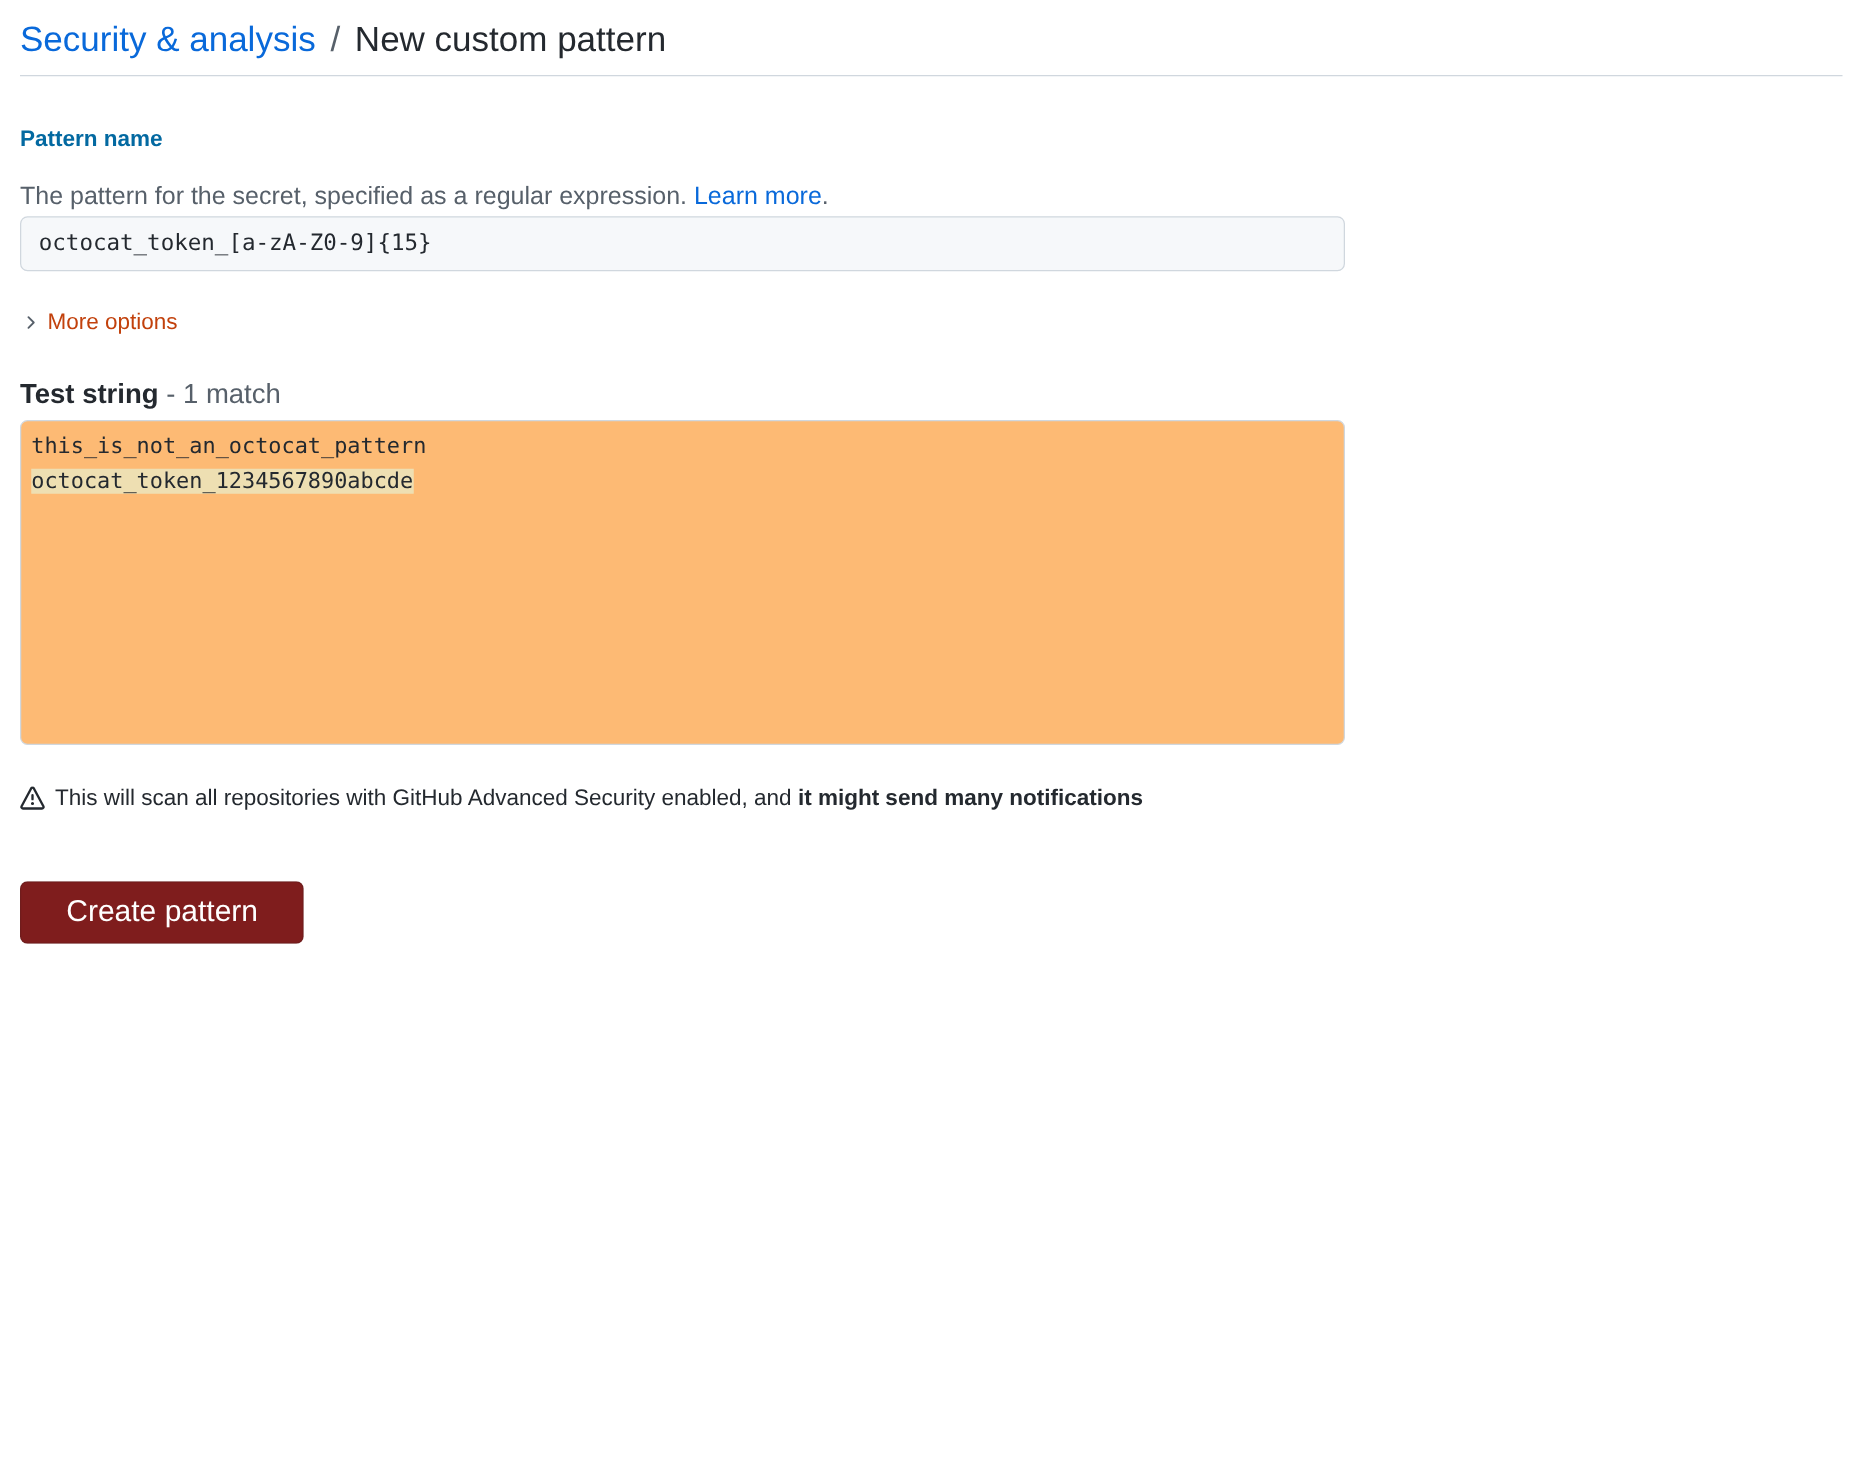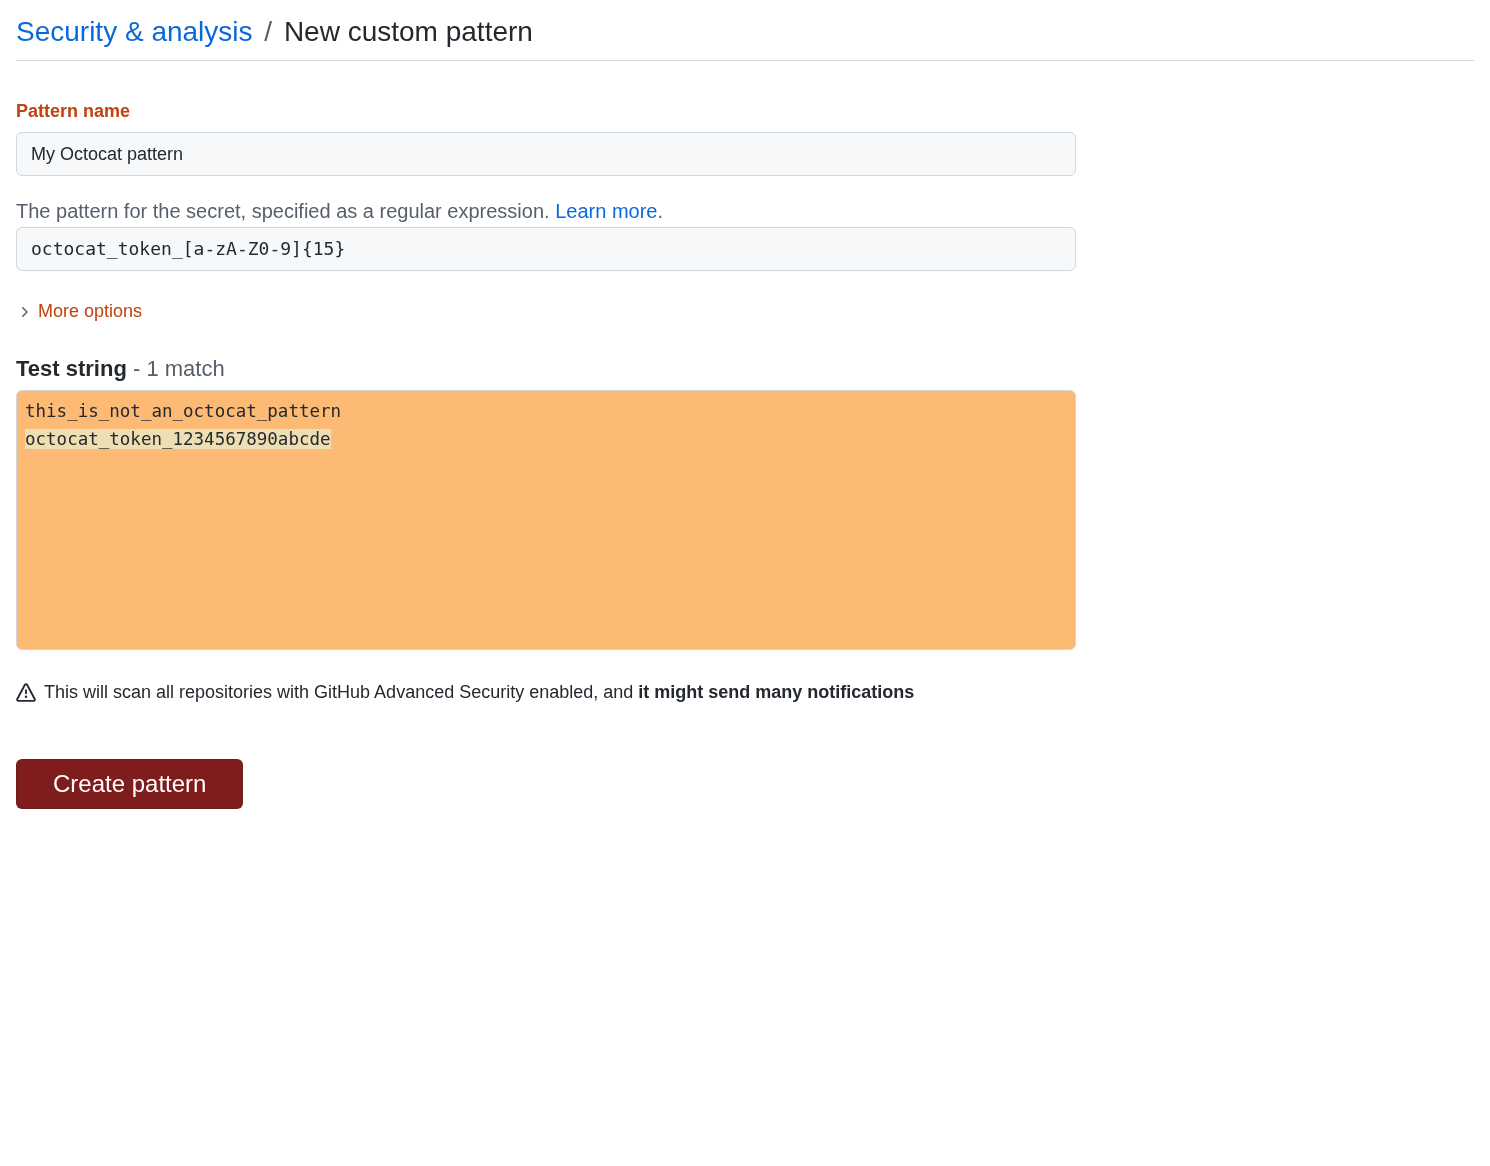--- a/index.html
+++ b/index.html
@@ -32,21 +32,21 @@
     .breadcrumb .current {
       color: #24292f;
     }
     .form-group {
       margin-bottom: 24px;
     }
     .form-label {
       display: block;
       font-size: 18px;
       font-weight: 600;
-      color: #c2410c;
+      color: #0369a1;
       margin-bottom: 10px;
     }
     .form-desc {
       font-size: 20px;
       color: #57606a;
       margin-bottom: 4px;
     }
     .form-desc a {
       color: #0969da;
       text-decoration: none;
@@ -148,21 +148,20 @@
 
 
 <div class="breadcrumb">
   <a href="#">Security &amp; analysis</a>
   <span class="sep">/</span>
   <span class="current">New custom pattern</span>
 </div>
 
 <div class="form-group">
   <label class="form-label">Pattern name</label>
-  <input type="text" class="form-input" value="My Octocat pattern" style="">
 </div>
 
 <div class="form-group">
   <div class="form-desc">
     <span>The pattern for the secret, specified as a regular expression. </span><a href="#">Learn more</a><span>.</span>
   </div>
   <input type="text" class="form-input mono" value="octocat_token_[a-zA-Z0-9]{15}" style="">
 </div>
 
 <button class="more-options">

